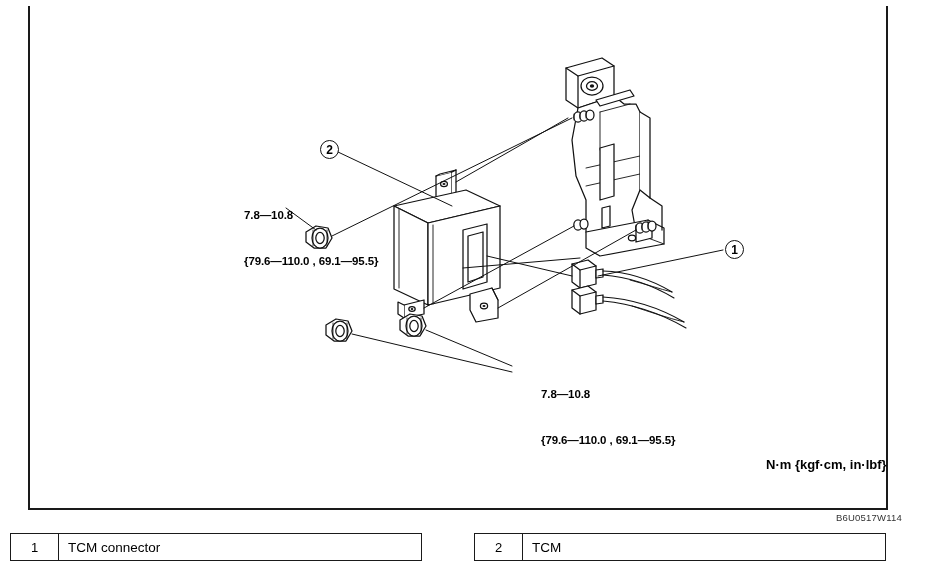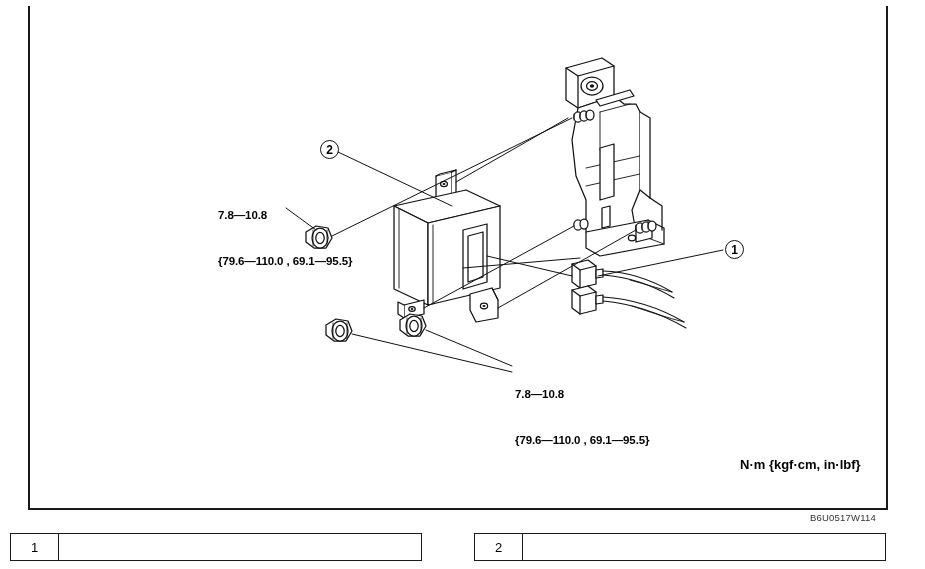--- a/index.html
+++ b/index.html
@@ -22,21 +22,21 @@
     border-left:2px solid #1a1a1a;
     border-bottom:2px solid #1a1a1a;
     border-right:2px solid #1a1a1a;
     box-sizing:border-box;
   }
 
   
   #art{position:absolute;left:0;top:0;width:925px;height:569px;}
 
   
-  .txt{position:absolute;font-weight:bold;line-height:1.32;white-space:pre;}
+  .txt{position:absolute;font-weight:bold;line-height:1.32;white-space:pre;margin-left:26px;}
   .torque{font-size:11.5px;letter-spacing:-0.1px;}
   .torque .l1{display:block;}
   .torque .l2{display:block;}
   #torque-top{left:218px;top:178px;}
   #torque-bottom{left:515px;top:357px;}
   #units-note{left:740px;top:456px;font-size:13px;}
   #fig-code{left:810px;top:512px;font-size:9.5px;font-weight:normal;color:#333;letter-spacing:0.2px;}
 
   
   .balloon{
@@ -249,19 +249,21 @@
     <span class="l1">7.8—10.8</span>
     <span class="l2">{79.6—110.0 , 69.1—95.5}</span>
   </div>
 
   <div class="txt" id="units-note">N·m {kgf·cm, in·lbf}</div>
 
   <div class="txt" id="fig-code">B6U0517W114</div>
 
   <div class="legend" id="legend-left">
     <div class="num">1</div>
+    <div class="label">TCM connector</div>
   </div>
 
   <div class="legend" id="legend-right">
     <div class="num">2</div>
+    <div class="label">TCM</div>
   </div>
 
 </div>
 
 </body></html>

